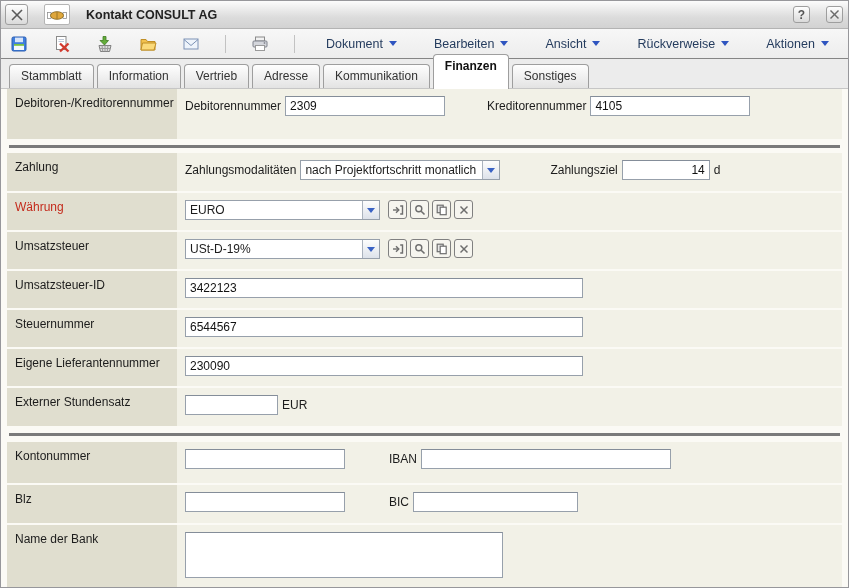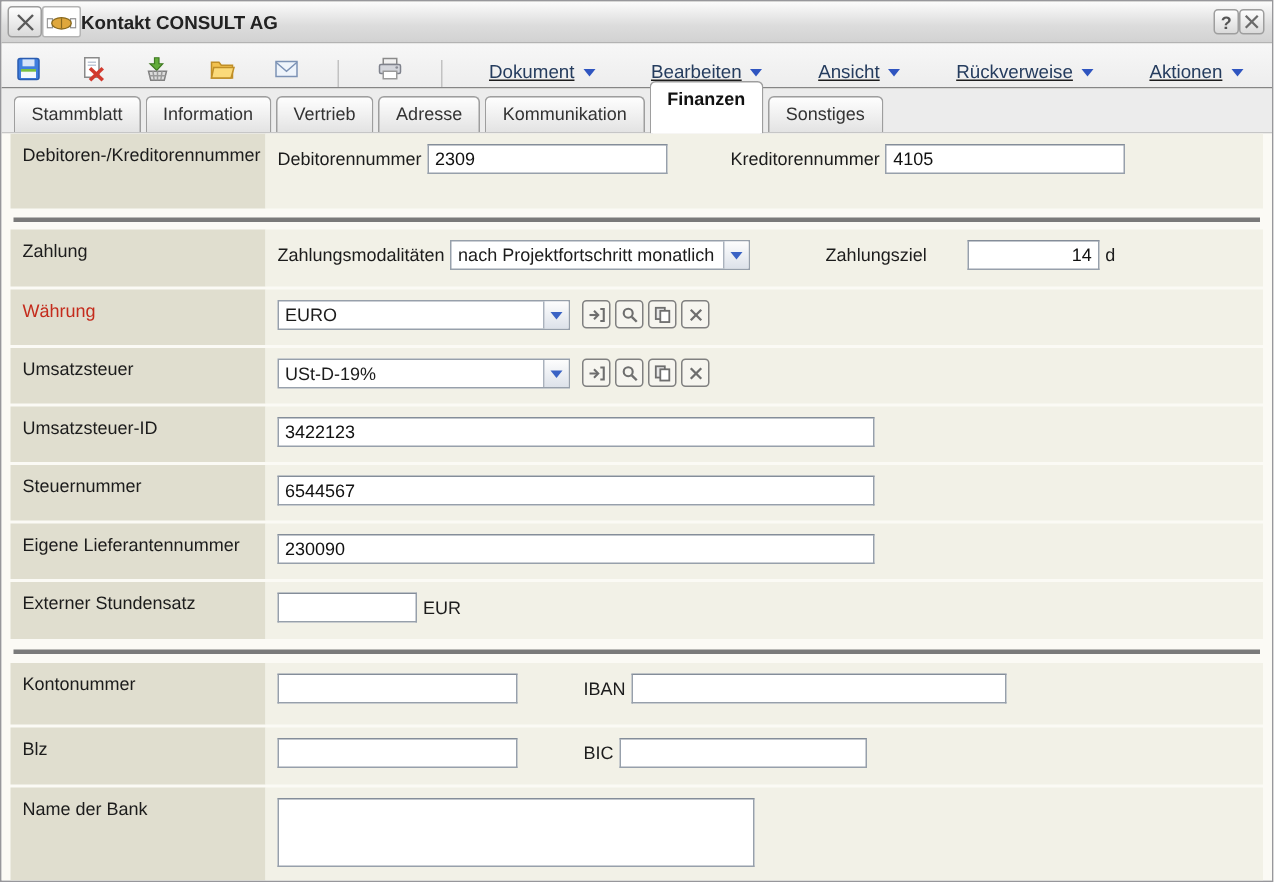--- a/index.html
+++ b/index.html
@@ -1,33 +1,33 @@
 <!DOCTYPE html>
 <html><head>
 <meta charset="utf-8">
 <style>
   * { margin:0; padding:0; box-sizing:border-box; }
   html,body { width:849px; height:588px; font-family:"Liberation Sans",sans-serif; font-size:12px; color:#1c1c1c; background:#e9e9e9; }
   .window { width:849px; height:588px; border:1px solid #97979b; background:#fbfaf5; display:flex; flex-direction:column; overflow:hidden; }
 
   
-  .titlebar { height:28px; flex:0 0 28px; display:flex; align-items:center; padding:0 5px 0 4px; gap:0;
+  .titlebar { height:28px; flex:0 0 28px; display:flex; align-items:center; padding:0 5px 0 4px; gap:16px;
               background:linear-gradient(#fcfcfc,#dcdcdc 60%,#d2d2d2); border-bottom:1px solid #b3b3b3; }
   .tb-btn { width:23px; height:21px; border:1px solid #9e9e9e; border-radius:3px;
             background:linear-gradient(#fefefe,#dadada); display:flex; align-items:center; justify-content:center; cursor:default; }
   .tb-btn.small { width:17px; height:17px; }
   .doc-icon-box { width:26px; height:21px; border:1px solid #b5b5b5; background:#fff; border-radius:2px;
                   display:flex; align-items:center; justify-content:center; }
   .win-title { font-weight:bold; font-size:12.5px; color:#222; }
   .tb-spacer { flex:1; }
   .help-q { font-weight:bold; color:#555; font-size:12px; }
 
   
-  .toolbar { height:30px; flex:0 0 30px; display:flex; align-items:flex-end; gap:19px; padding:0 6px;
-             background:linear-gradient(#f7f7f7,#ededed); border-bottom:1px solid #858585;text-decoration:underline; }
+  .toolbar { height:30px; flex:0 0 30px; display:flex; align-items:center; gap:19px; padding:0 6px;
+             background:linear-gradient(#f7f7f7,#ededed); border-bottom:1px solid #858585; }
   .tool-btn { width:24px; height:24px; border:1px solid transparent; border-radius:3px; display:flex; align-items:center; justify-content:center; }
   .tool-sep { width:1px; height:18px; background:#c2c2c2; margin:0 3px; }
   .menu { display:flex; align-items:center; gap:6px; padding:3px 9px; color:#253c5e; font-size:12.5px; border-radius:3px; }
   .caret { width:0; height:0; border-left:4px solid transparent; border-right:4px solid transparent; border-top:5px solid #2f55c0; }
 
   
   .tabstrip { height:30px; flex:0 0 30px; background:#ececec; display:flex; align-items:flex-end; gap:3px; padding:0 0 0 8px;
               border-bottom:1px solid #c6c6c6; }
   .tab { border:1px solid #9e9e9e; border-bottom:none; border-radius:4px 4px 0 0; padding:4px 11px 5px;
          background:linear-gradient(#fefefe,#e3e3e3); color:#333; white-space:nowrap; }
@@ -38,21 +38,21 @@
   .frow { display:flex; margin-bottom:2px; }
   .lcell { width:170px; flex:0 0 170px; background:#e0decf; padding:7px 22px 0 8px; }
   .rcell { flex:1; background:#f2f1e7; padding:7px 8px 0 8px; display:flex; align-items:flex-start; }
   .fgroup { display:flex; align-items:center; gap:4px; }
   .lbl { white-space:nowrap; }
   .lbl.red { color:#c42b1c; }
 
   input[type=text], textarea { font-family:"Liberation Sans",sans-serif; font-size:12px; color:#111;
         border:1px solid #97a0ab; border-top-color:#848d99; background:#fff; height:20px; padding:2px 4px; }
   textarea { height:46px; resize:none; }
-  input.num { text-align:right;margin-left:23px; }
+  input.num { text-align:right; }
 
   .select { display:flex; align-items:stretch; height:20px; border:1px solid #97a0ab; background:#fff; }
   .select .sel-txt { flex:1; padding:2px 4px; white-space:nowrap; overflow:hidden; }
   .select .sel-btn { width:17px; flex:0 0 17px; border-left:1px solid #aab2bd; background:linear-gradient(#fdfdfd,#dde2ea);
                      display:flex; align-items:center; justify-content:center; }
   .sel-arrow { width:0; height:0; border-left:4px solid transparent; border-right:4px solid transparent; border-top:5px solid #3a62c4; }
 
   .mini-btn { width:19px; height:19px; border:1px solid #808080; border-radius:3px; background:#f6f5ef;
               display:flex; align-items:center; justify-content:center; }
   .mini-row { display:flex; gap:3px; margin-left:8px; align-items:center; }

